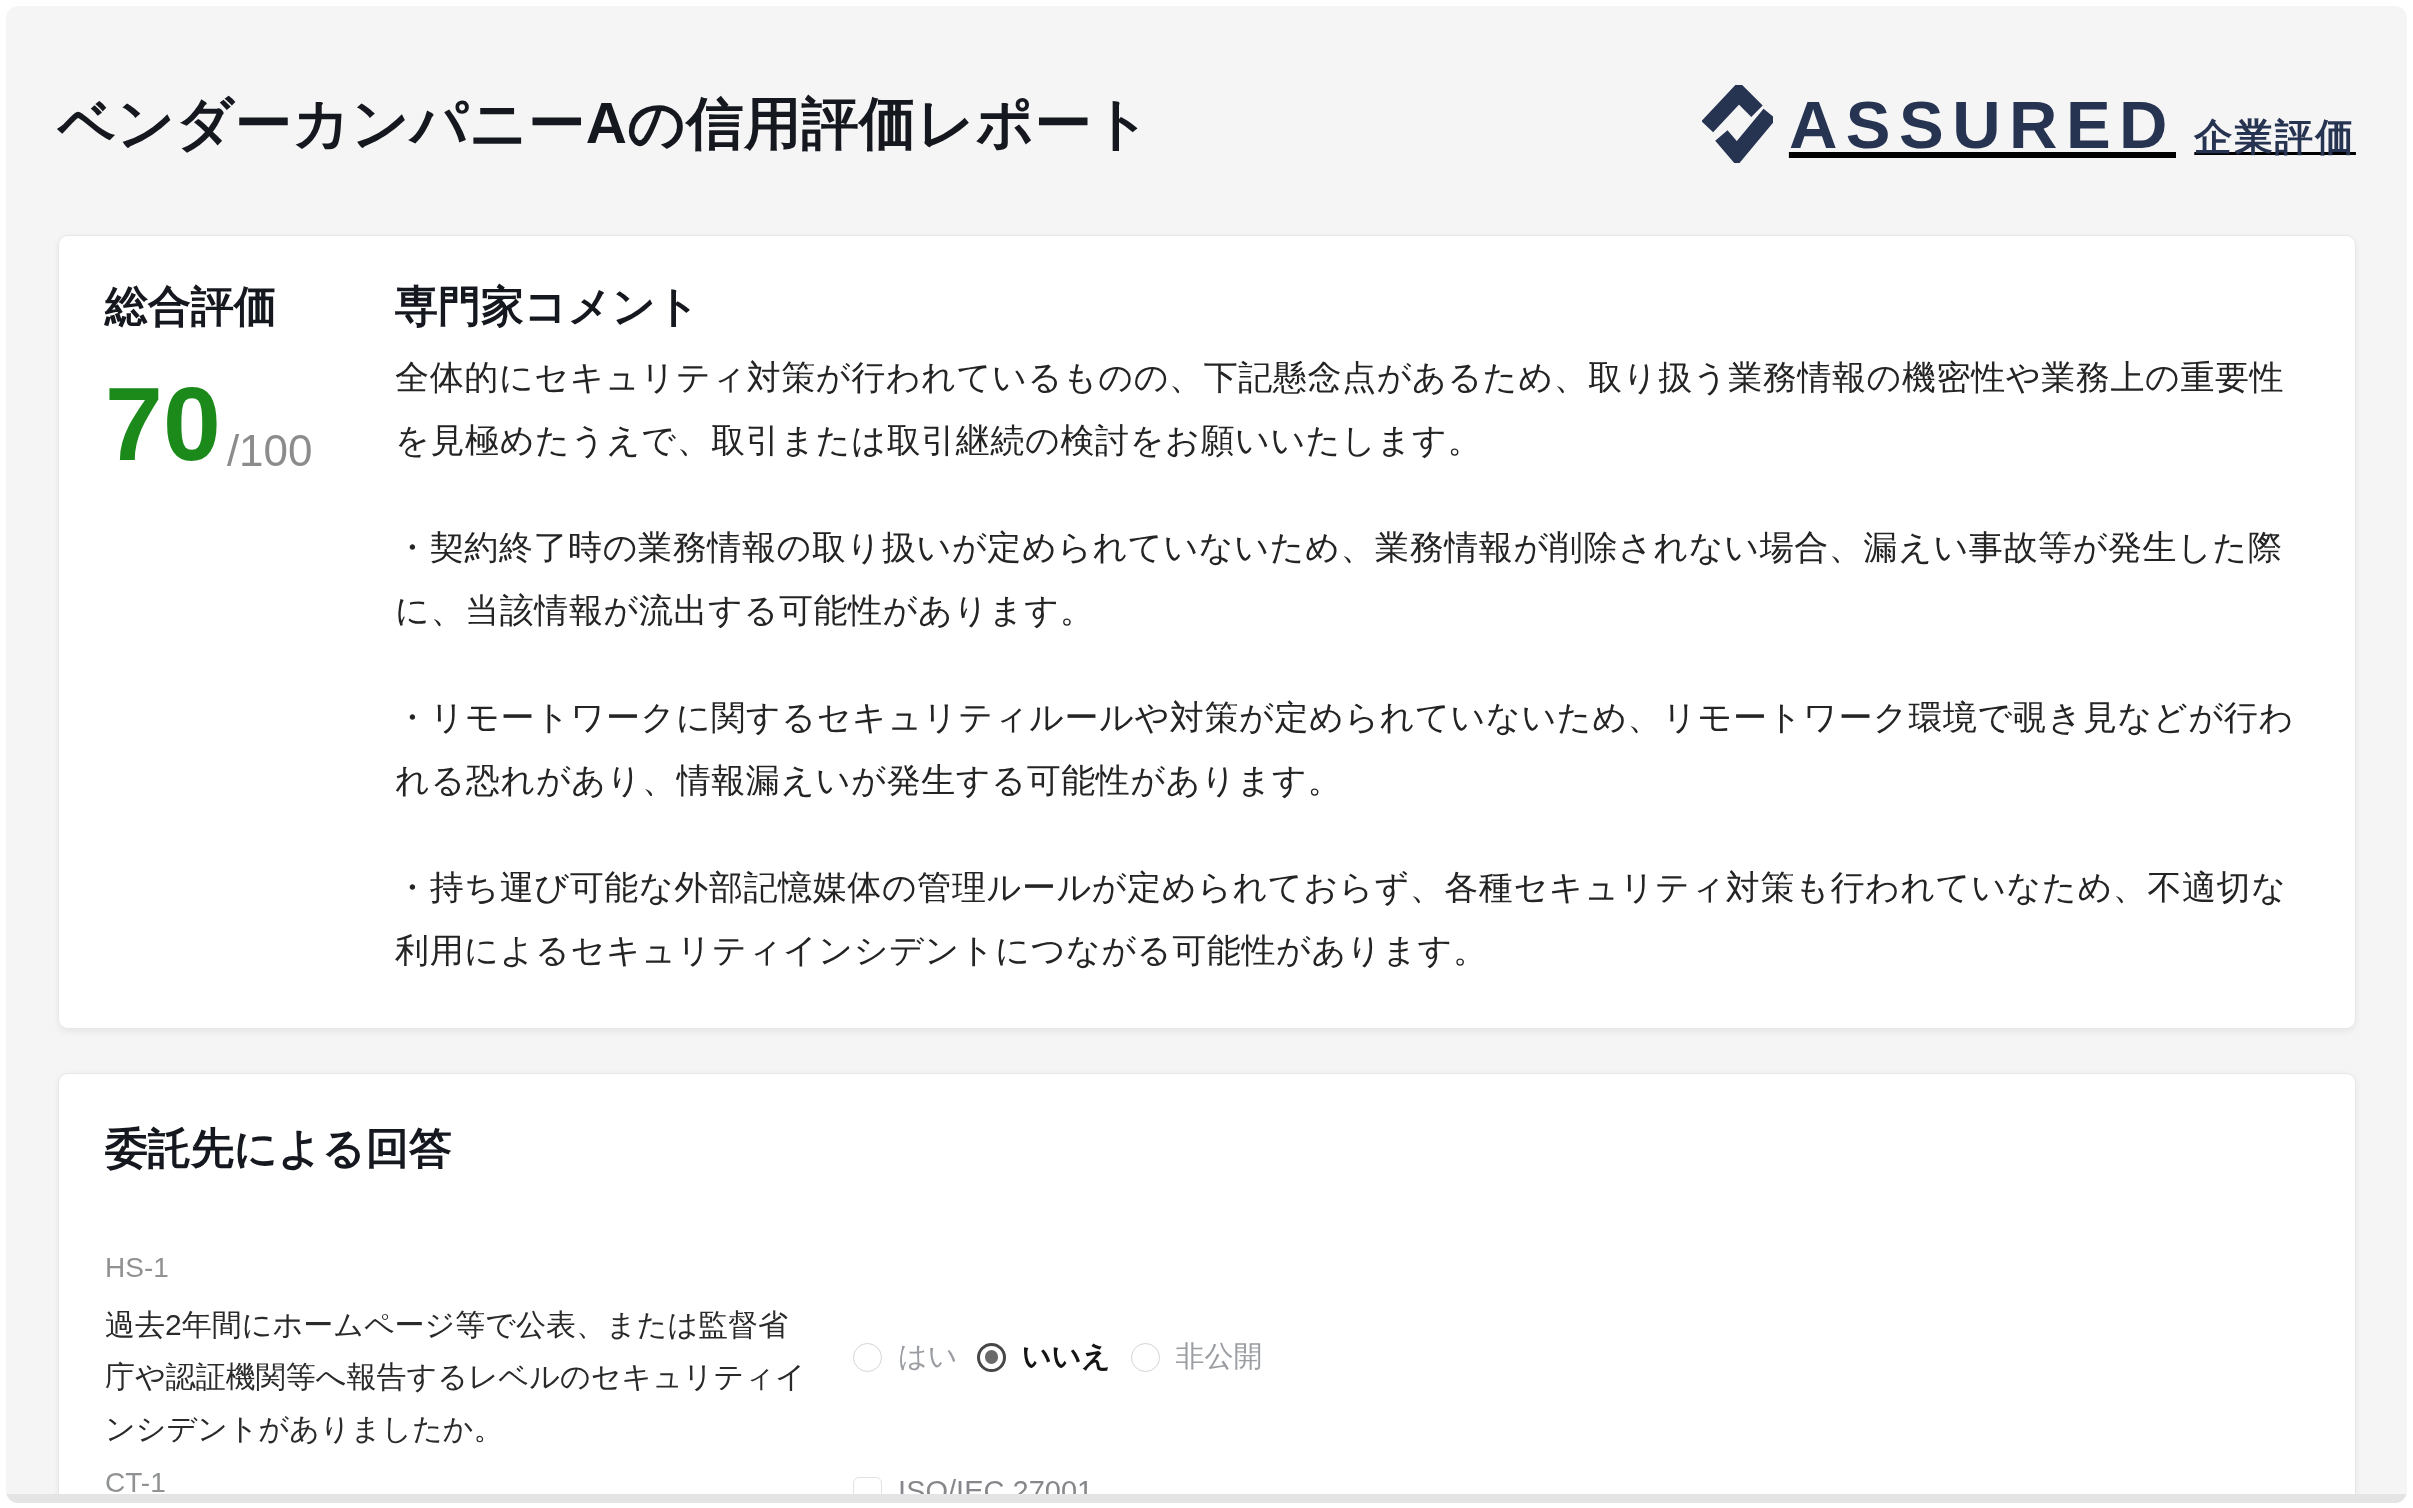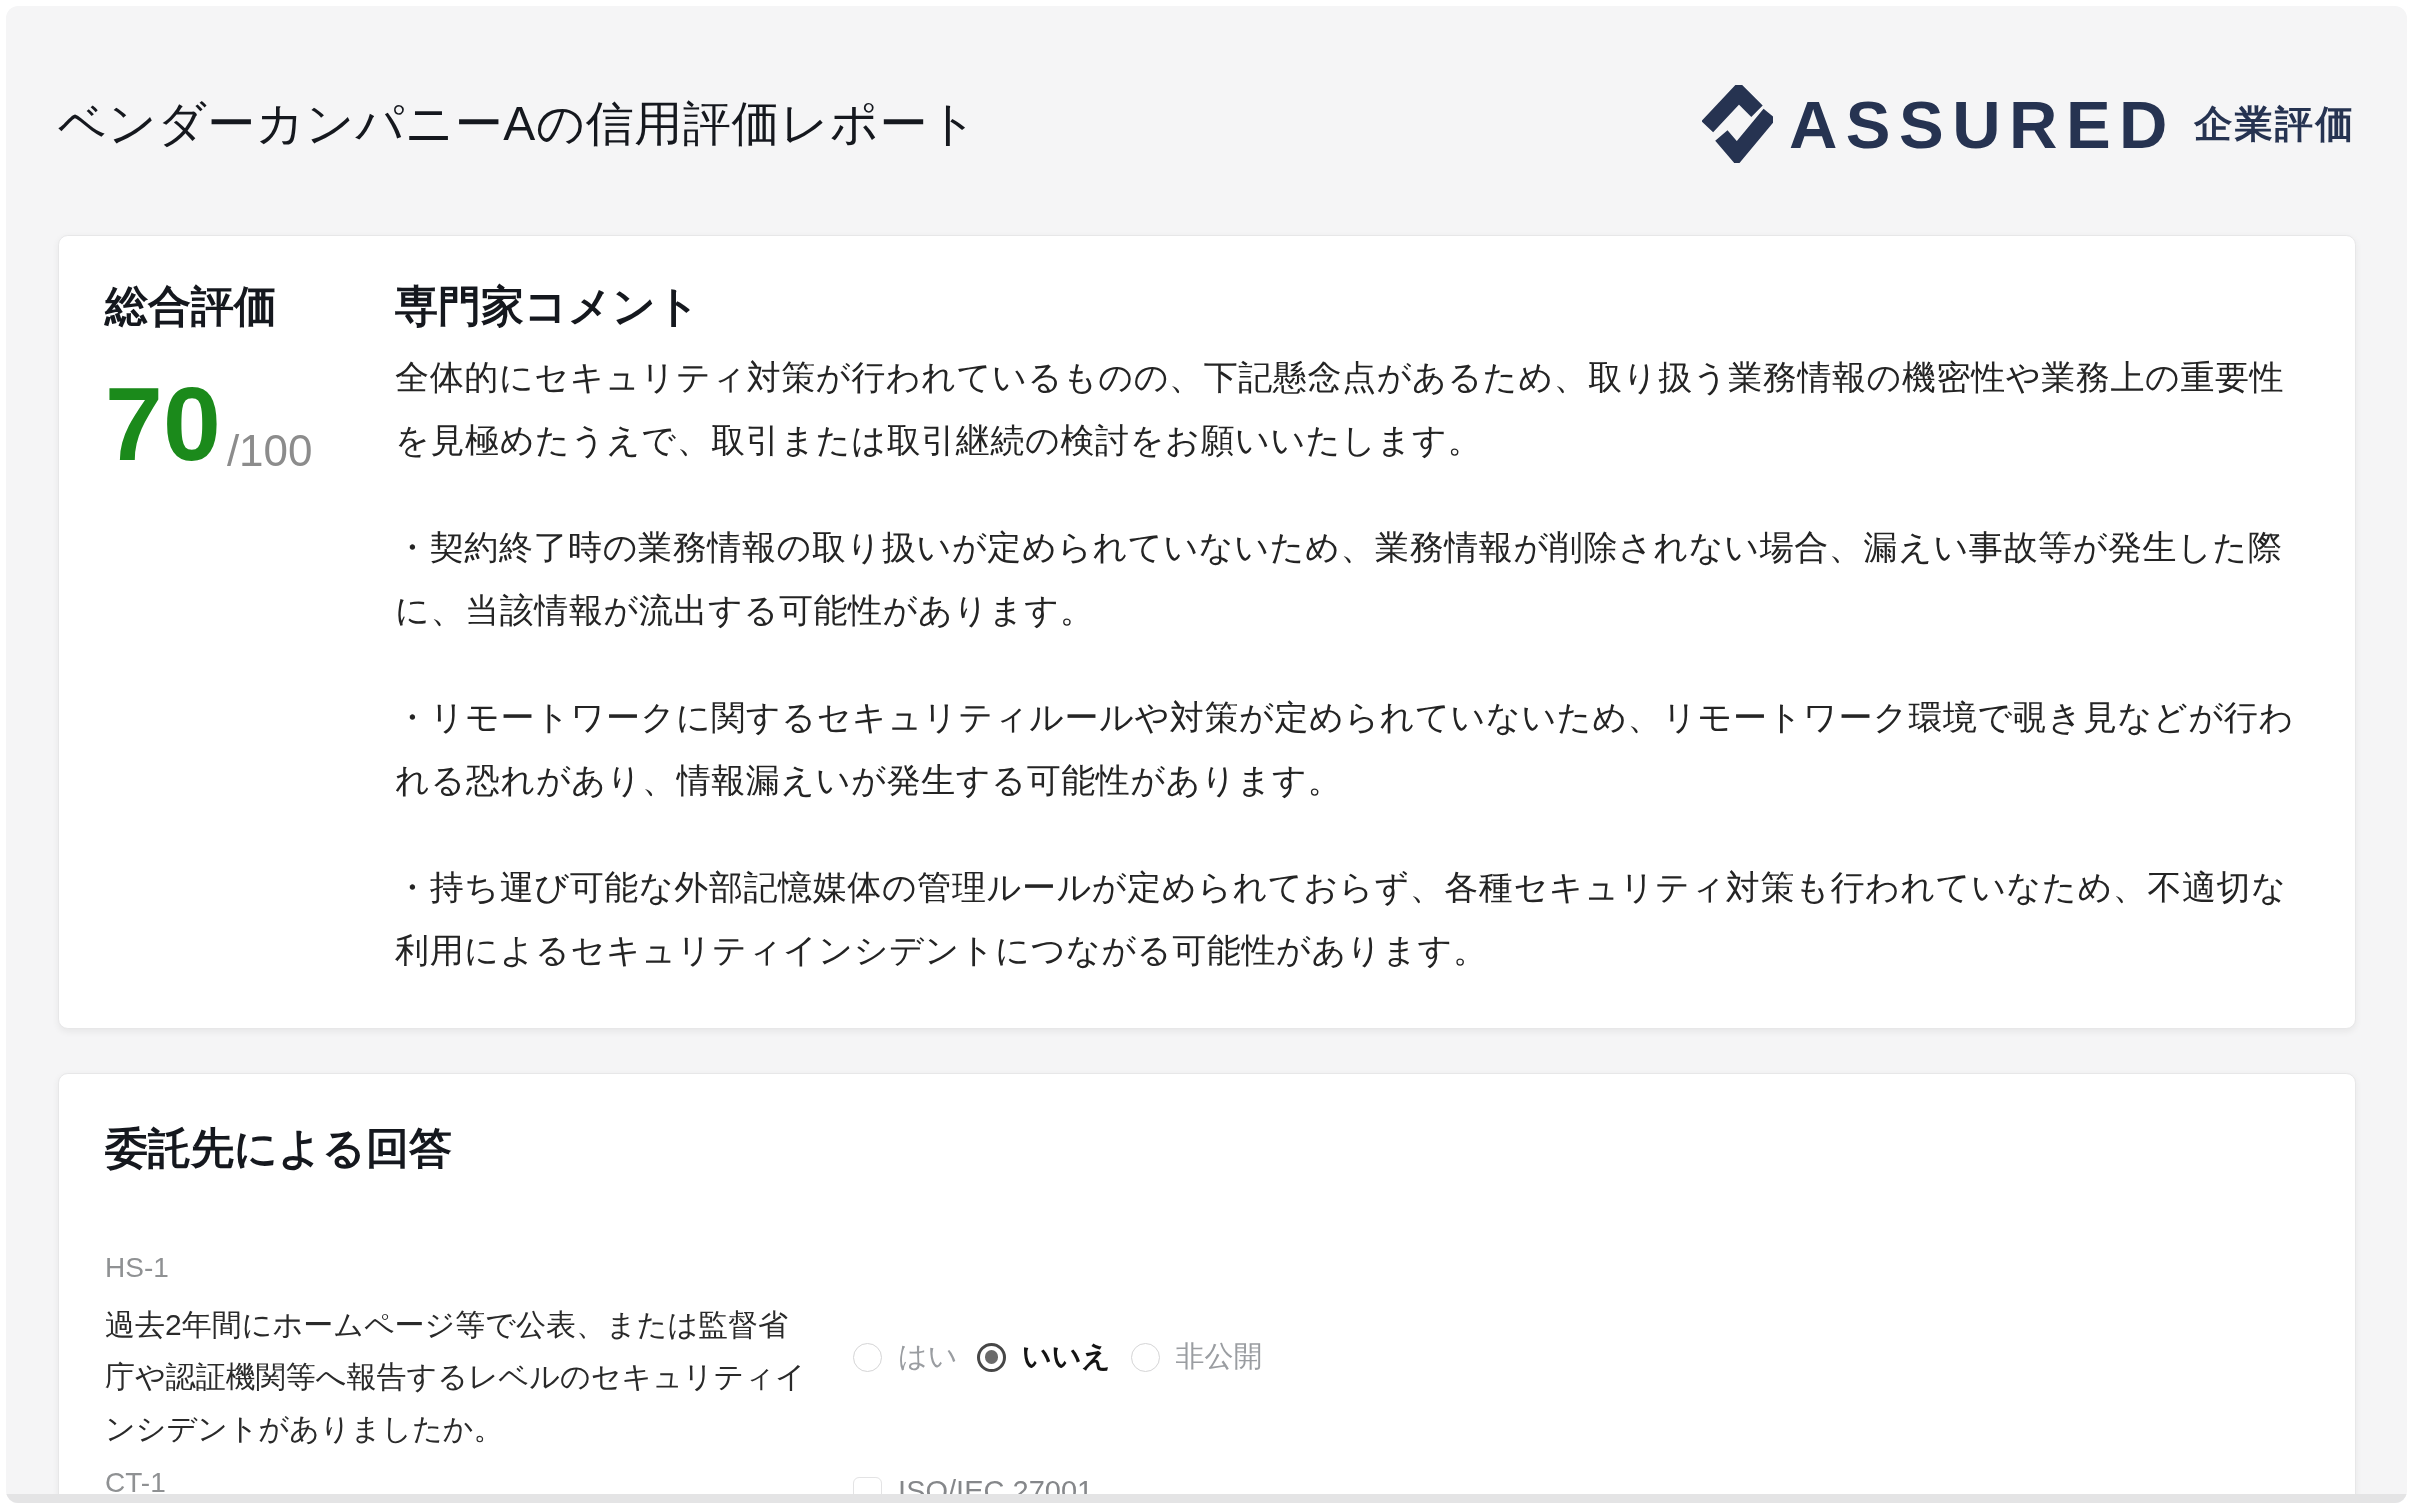--- a/index.html
+++ b/index.html
@@ -14,23 +14,23 @@
     position:absolute; inset:6.1px;
     background:#f5f5f6;
     border-radius:12.2px;
     padding:79px 51px 0 52px;
     overflow:hidden;
   }
 
   
   .header-row { display:flex; justify-content:space-between; align-items:center; }
   .report-title {
-    font-size:48px; font-weight:400; color:#15181e; letter-spacing:0.6px;
+    font-size:57px; font-weight:700; color:#15181e; letter-spacing:0.6px;
   }
-  .logo { display:flex; align-items:center; }
+  .logo { display:flex; align-items:flex-end;text-decoration:underline; }
   .logo-mark { width:71px; height:78px; margin-right:16px; flex:none; }
   .logo-word {
     font-size:67px; font-weight:800; color:#263351; letter-spacing:8.5px;
   }
   .logo-suffix {
     font-size:38px; font-weight:600; color:#263351; margin-left:18.3px; letter-spacing:2.4px;
   }
 
   
   .card {

